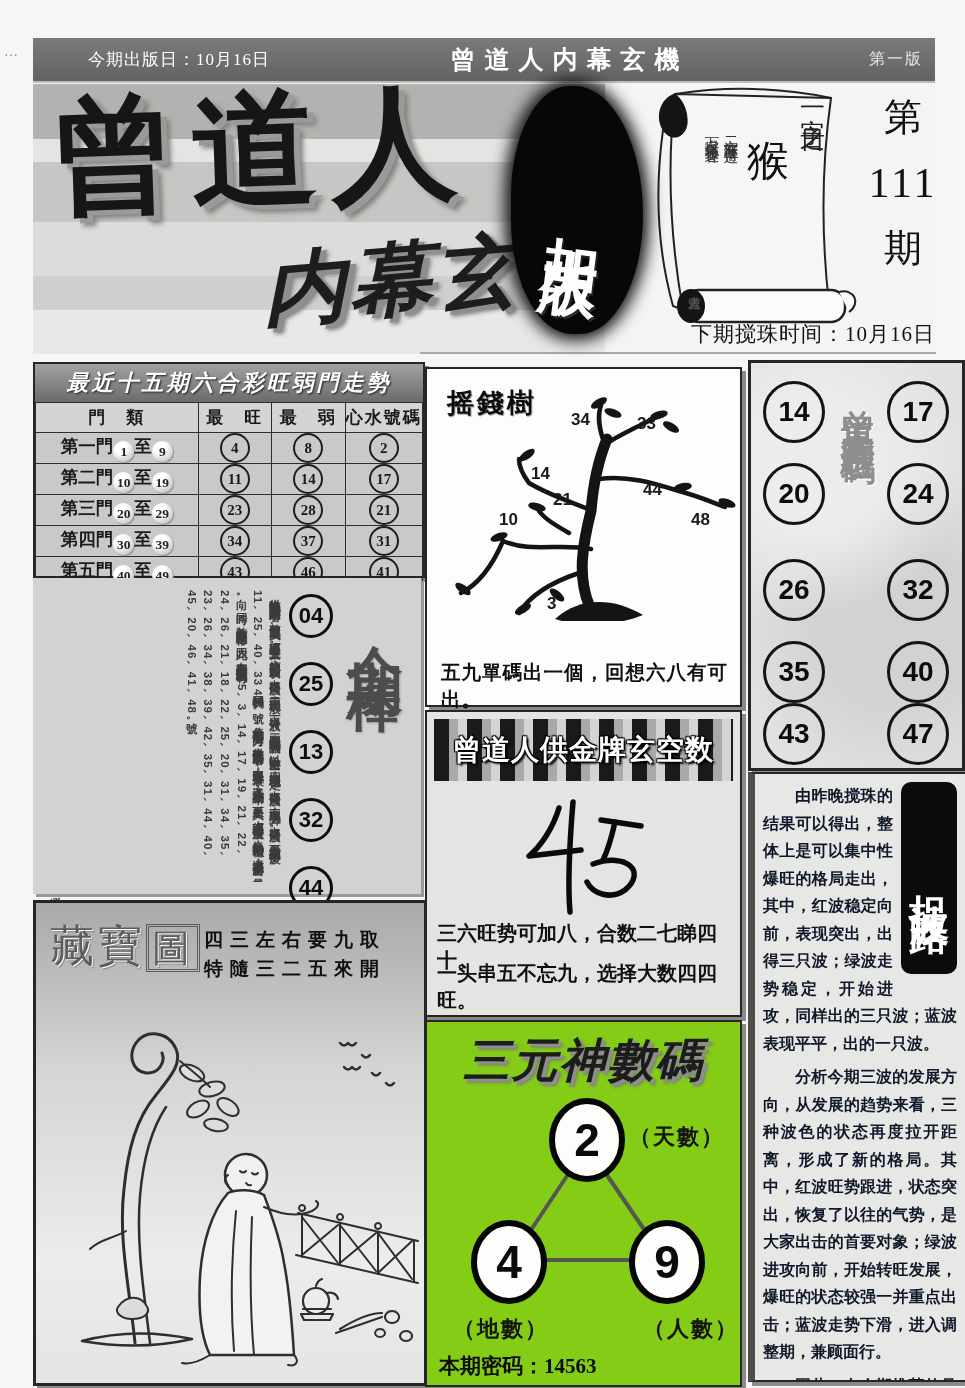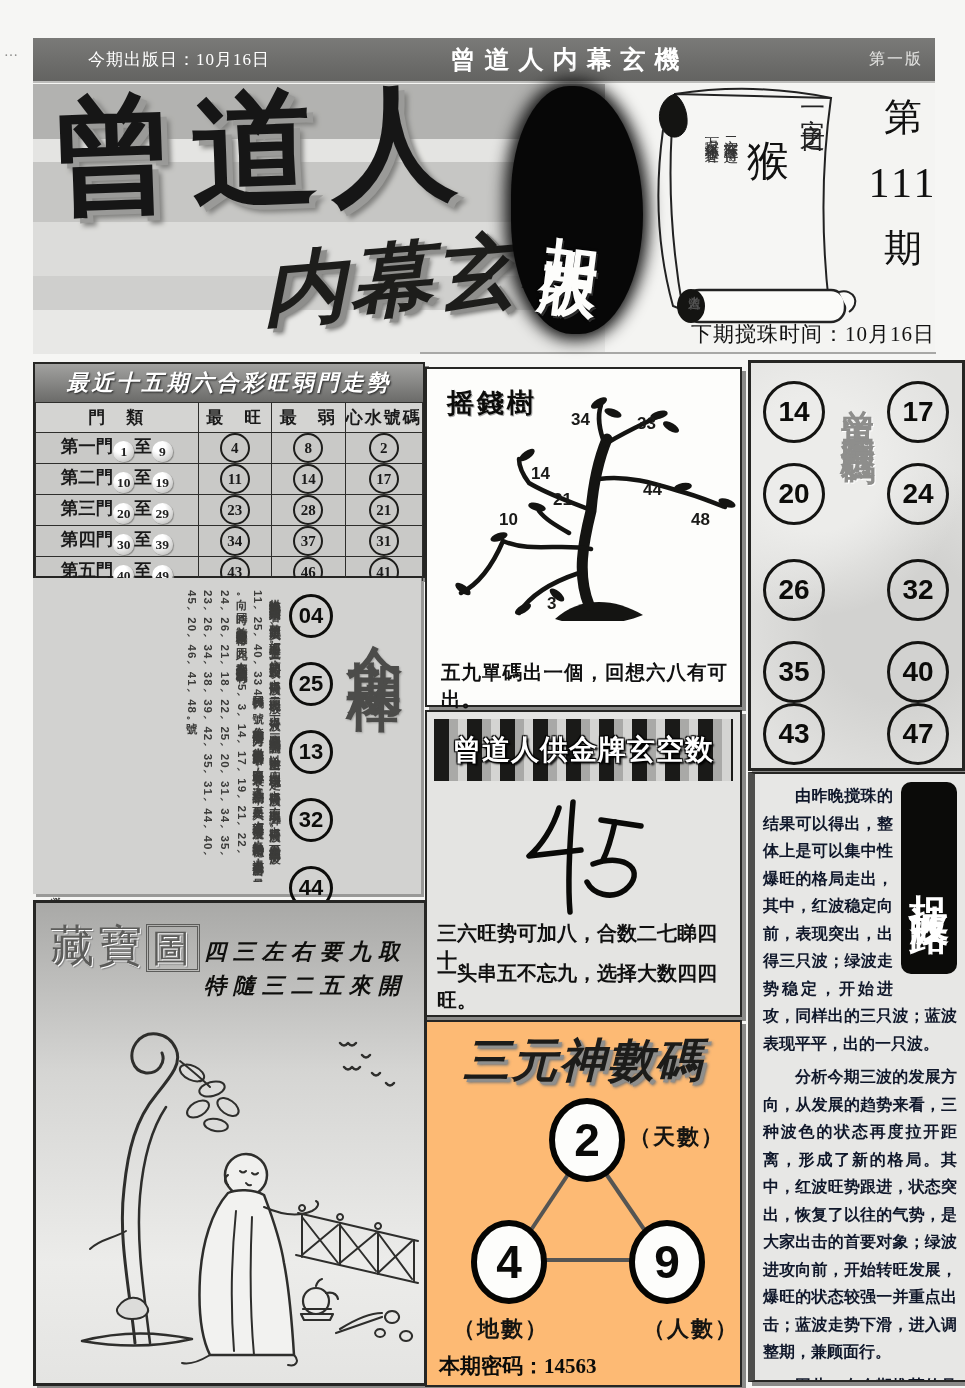--- a/index.html
+++ b/index.html
@@ -69,22 +69,22 @@
   .analysis-headline{position:absolute;left:304px;top:22px;writing-mode:vertical-rl;font-size:56px;font-weight:900;
              color:#4c4c4a;letter-spacing:16px;text-shadow:1px 1px 2px #a0a09e;}
   .analysis-sign{position:absolute;left:14px;bottom:8px;writing-mode:vertical-rl;font-size:14px;color:#4a4a48;}
 
   
   .treasure{left:33px;top:900px;width:388px;height:480px;border-width:3px;
             background:linear-gradient(180deg,#a9a9a7,#d5d5d3 35%,#ececea 75%,#e4e4e2);}
   .treasure-title{position:absolute;left:14px;top:14px;font-size:44px;font-weight:400;color:#5c5c5a;
                   letter-spacing:4px;text-shadow:1px 1px 0 #fff,2px 2px 1px #888;}
   .treasure-title .boxed{border:3px double #5c5c5a;padding:0 3px;font-size:38px;}
-  .treasure-poem{position:absolute;left:168px;top:32px;font-size:22px;font-weight:bold;color:#0f0f0d;
-                 letter-spacing:7px;line-height:1.55;font-style:italic;}
+  .treasure-poem{position:absolute;left:168px;top:22px;font-size:19px;font-weight:bold;color:#0f0f0d;
+                 letter-spacing:7px;line-height:1.55;}
   .treasure-art{position:absolute;left:4px;top:108px;}
 
   
   .mtree{left:425px;top:367px;width:313px;height:336px;background:#fdfdfb;}
   .mtree-title{position:absolute;left:20px;top:16px;font-size:27px;font-weight:900;letter-spacing:3px;color:#0c0c0a;
                font-family:"Liberation Sans",sans-serif;text-shadow:1px 1px 0 #aaa;}
   .mtree-svg{position:absolute;left:0;top:14px;}
   .mtree-num{font:bold 17px "Liberation Sans",sans-serif;fill:#1a1a18;}
   .mtree-poem1{position:absolute;left:14px;top:252px;font-size:19.5px;font-weight:bold;color:#101010;letter-spacing:1px;}
   .mtree-poem2{position:absolute;left:14px;top:290px;font-size:19.5px;font-weight:bold;color:#101010;letter-spacing:1px;}
@@ -94,21 +94,21 @@
   .gold-banner{position:absolute;left:7px;top:7px;right:7px;height:62px;
      background:repeating-linear-gradient(90deg,#1a1a18 0 15px,#a9a9a7 15px 24px,#d4d4d2 24px 33px);
      display:flex;align-items:center;justify-content:center;}
   .gold-banner span{font-size:28px;font-weight:900;color:#fff;letter-spacing:1px;
      text-shadow:2px 2px 2px #000,-1px -1px 1px #000,1px -1px 1px #000,-1px 1px 1px #000;}
   .hand-svg{position:absolute;left:96px;top:86px;}
   .gold-poem1{position:absolute;left:10px;top:208px;font-size:20px;font-weight:bold;color:#101010;}
   .gold-poem2{position:absolute;left:10px;top:248px;font-size:20px;font-weight:bold;color:#101010;}
 
   
-  .trinity{left:425px;top:1020px;width:313px;height:363px;background:#fdba74;}
+  .trinity{left:425px;top:1020px;width:313px;height:363px;background:#84cc16;}
   .trinity-title{position:absolute;left:0;top:8px;width:100%;text-align:center;font-size:46px;font-weight:900;
      font-style:italic;letter-spacing:2px;color:#1c1c1a;font-family:"Liberation Sans",sans-serif;
      text-shadow:3px 3px 0 #8e8e8c,4px 4px 3px #777;}
   .trinity-svg{position:absolute;left:0;top:66px;}
   .tri-num{font:bold 46px "Liberation Sans",sans-serif;fill:#0a0a08;}
   .tri-label{position:absolute;font-size:22px;font-weight:bold;color:#141412;letter-spacing:2px;}
   .trinity-pass{position:absolute;left:12px;top:330px;font-size:21px;font-weight:bold;color:#0c0c0a;}
 
   
   .insider{left:748px;top:360px;width:211px;height:405px;border-width:3px;

